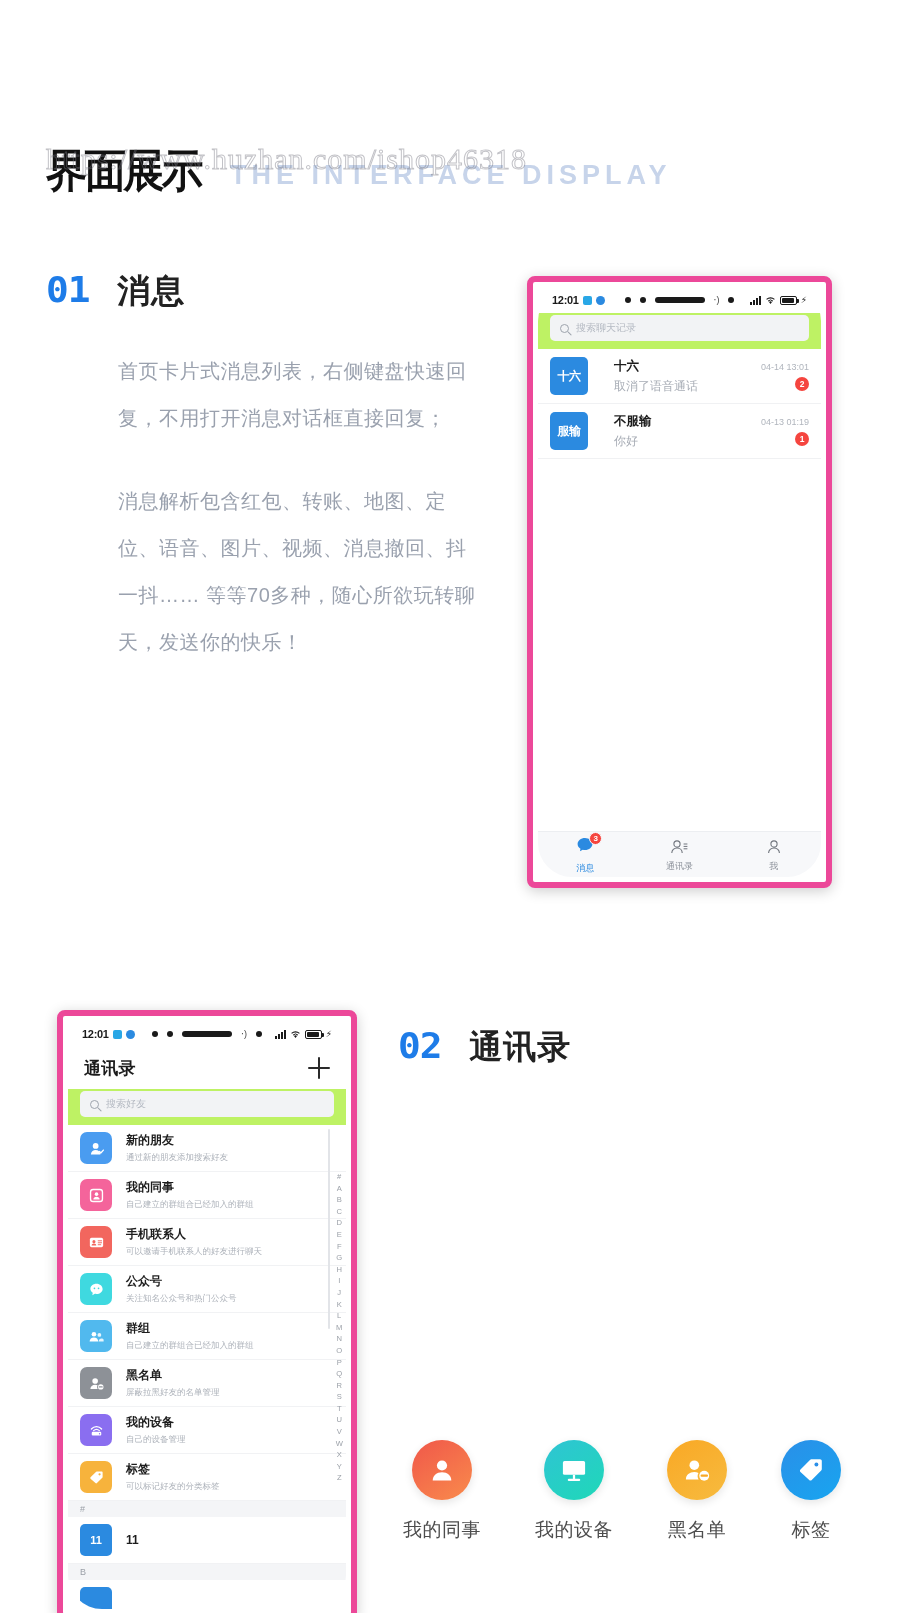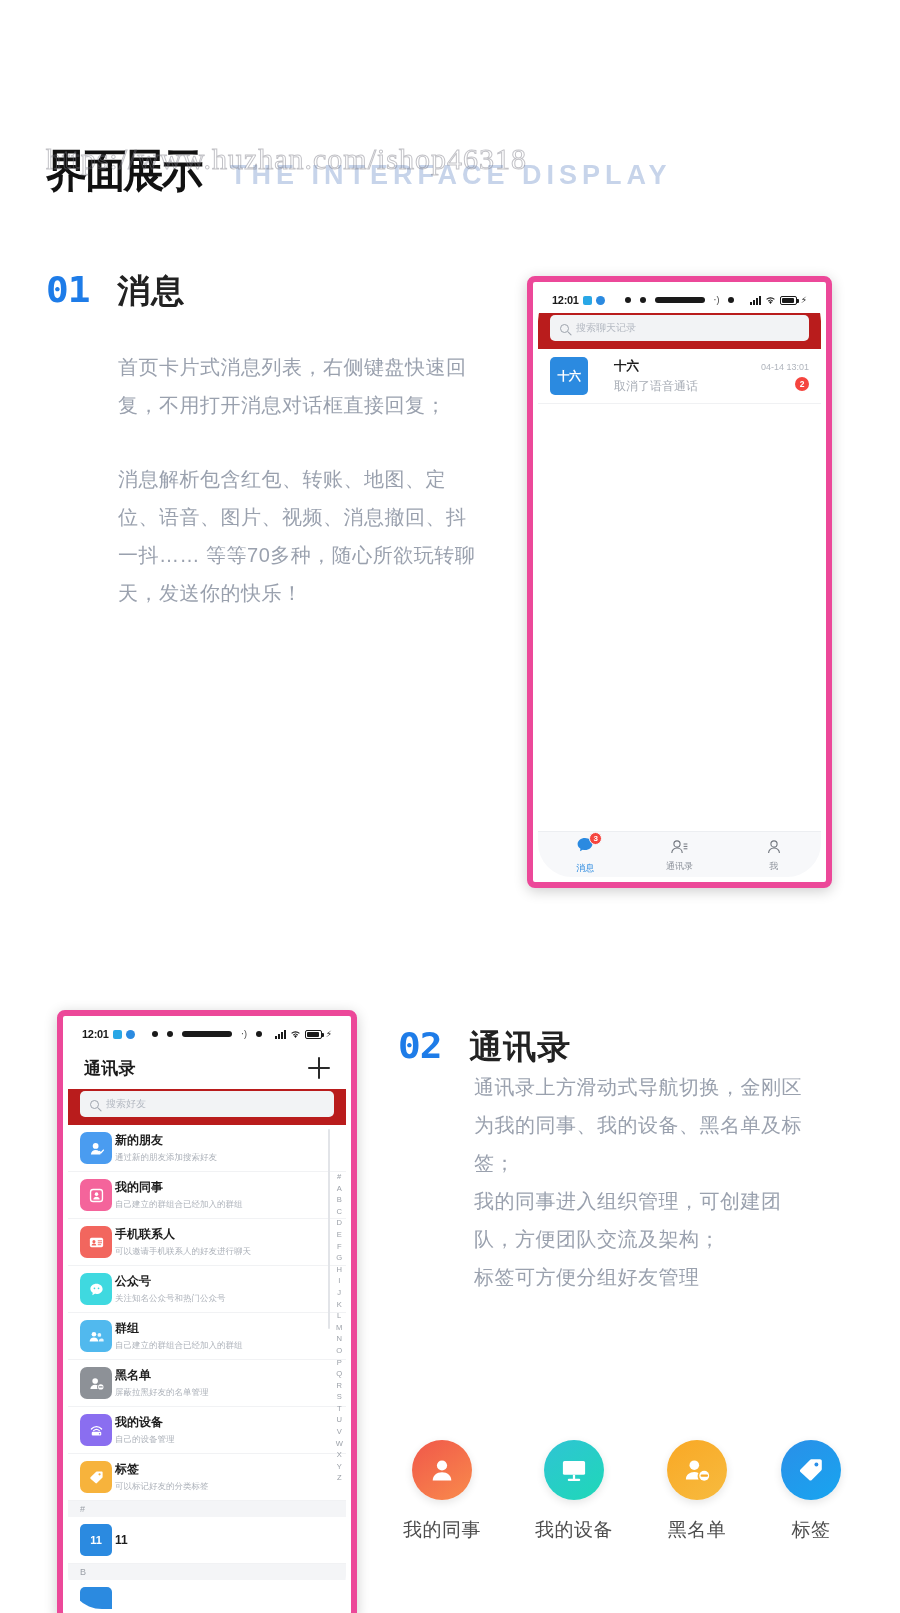--- a/index.html
+++ b/index.html
@@ -46,21 +46,21 @@
     transform: scaleX(1.05); transform-origin: left center;
   }
   .sec-name {
     margin-left: 30px; font-size: 33px; font-weight: 700; color: #222;
     letter-spacing: 1px; line-height: 1;
   }
 
   
   .body-copy {
     position: absolute; color: #9aa1ae;
-    font-size: 20px; line-height: 38px; letter-spacing: 0.5px; z-index: 3;
+    font-size: 20px; line-height: 47px; letter-spacing: 0.5px; z-index: 3;
   }
   .body-copy p { margin: 0; }
   .body-copy p + p { margin-top: 36px; }
 
   
   .phone {
     position: absolute;
     border: 6px solid #ec4899;
     border-radius: 8px;
     background: #fff;
@@ -119,21 +119,21 @@
   .nav-plus {
     margin-left: auto; width: 22px; height: 22px; position: relative;
   }
   .nav-plus::before, .nav-plus::after {
     content: ""; position: absolute; background: #2a2a2a; border-radius: 1px;
   }
   .nav-plus::before { left: 0; right: 0; top: 10px; height: 1.8px; }
   .nav-plus::after { top: 0; bottom: 0; left: 10px; width: 1.8px; }
 
   
-  .searchwrap { padding: 2px 12px 8px; background: #b91c1c; }
+  .searchwrap { padding: 2px 12px 8px; background: #bef264; }
   .searchbar {
     height: 26px; background: #f2f3f5; border-radius: 5px;
     display: flex; align-items: center; padding: 0 10px; gap: 7px;
   }
   .mag {
     width: 9px; height: 9px; border: 1.4px solid #9ea4ad; border-radius: 50%;
     position: relative; flex: 0 0 auto;
   }
   .mag::after {
     content:""; position:absolute; right:-4px; bottom:-3px;
@@ -185,21 +185,21 @@
     min-width: 13px; height: 13px; padding: 0 3px; border-radius: 7px;
     background: #f5453f; color: #fff; font-size: 8px; font-weight: 700;
     display: flex; align-items: center; justify-content: center;
     border: 1.2px solid #f7f8fa;
   }
   .icn-wrap { position: relative; }
 
   
   .contacts { flex: 1 1 auto; overflow: hidden; background: #fff; position: relative; }
   .crow {
-    display: flex; align-items: center; gap: 3px;
+    display: flex; align-items: center; gap: 14px;
     padding: 7px 12px; border-bottom: 1px solid #f1f2f4;
   }
   .c-ic {
     width: 32px; height: 32px; border-radius: 7px; flex: 0 0 auto;
     display: flex; align-items: center; justify-content: center;
   }
   .c-txt { min-width: 0; }
   .c-name { font-size: 12px; font-weight: 700; color: #1d1d1d; }
   .c-sub { font-size: 8.5px; color: #adb2ba; margin-top: 3px; }
   .sec-letter {
@@ -304,20 +304,31 @@
           <div class="msg-av">十六</div>
           <div class="msg-mid">
             <div class="msg-name">十六</div>
             <div class="msg-prev">取消了语音通话</div>
           </div>
           <div class="msg-right">
             <span class="msg-time">04-14 13:01</span>
             <span class="badge">2</span>
           </div>
         </div>
+        <div class="msgrow">
+          <div class="msg-av">服输</div>
+          <div class="msg-mid">
+            <div class="msg-name">不服输</div>
+            <div class="msg-prev">你好</div>
+          </div>
+          <div class="msg-right">
+            <span class="msg-time">04-13 01:19</span>
+            <span class="badge">1</span>
+          </div>
+        </div>
       </div>
 
       <div class="tabbar">
         <div class="tab active">
           <span class="icn-wrap">
             <svg width="20" height="20" viewBox="0 0 20 20">
               <path d="M10 3C5.9 3 2.6 5.7 2.6 9c0 1.9 1.1 3.6 2.9 4.7l-.6 2.6 2.9-1.5c.7.2 1.4.3 2.2.3 4.1 0 7.4-2.7 7.4-6S14.1 3 10 3z" fill="#2b8ae0"></path>
             </svg>
             <span class="tab-badge">3</span>
           </span>
@@ -339,25 +350,20 @@
           <span class="tab-lbl">我</span>
         </div>
       </div>
 
     </div>
   </div>
 
   <div class="sec-title" style="left:398px; top:1028px;">
     <span class="sec-num">02</span>
     <span class="sec-name">通讯录</span>
-  </div>
-  <div class="body-copy" style="left:474px; top:1068px; width:348px;">
-    <p>通讯录上方滑动式导航切换，金刚区为我的同事、我的设备、黑名单及标签；</p>
-    <p style="margin-top:0">我的同事进入组织管理，可创建团队，方便团队交流及架构；</p>
-    <p style="margin-top:0">标签可方便分组好友管理</p>
   </div>
 
   <div class="phone" style="left:57px; top:1010px; width:300px; height:610px;">
     <div class="side-btn" style="left:-5px; top:78px; width:3px; height:18px;"></div>
     <div class="side-btn" style="left:-5px; top:116px; width:3px; height:36px;"></div>
     <div class="side-btn" style="left:-5px; top:162px; width:3px; height:36px;"></div>
     <div class="side-btn" style="right:-5px; top:148px; width:3px; height:54px;"></div>
 
     <div class="screen">
 

